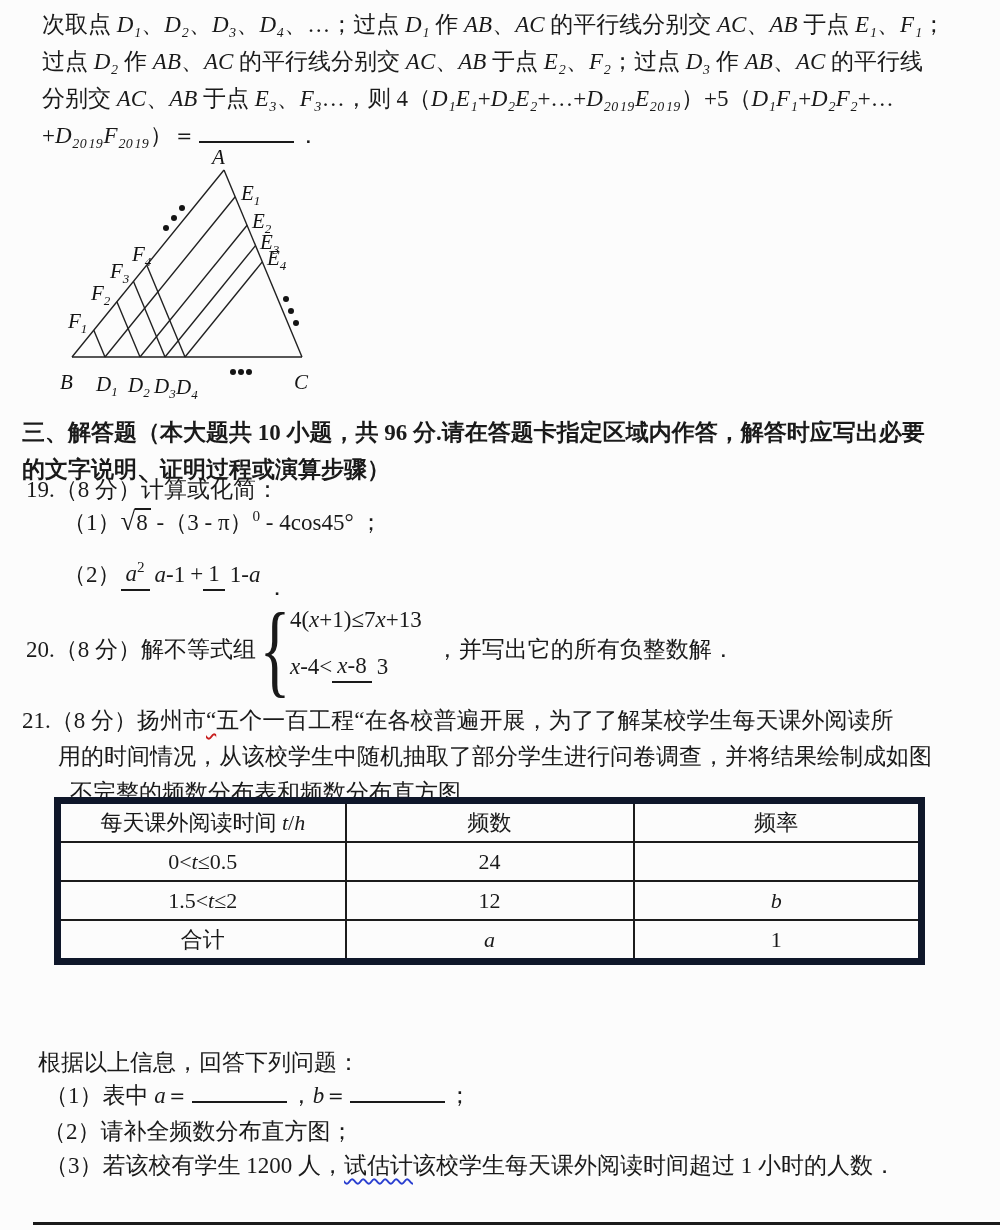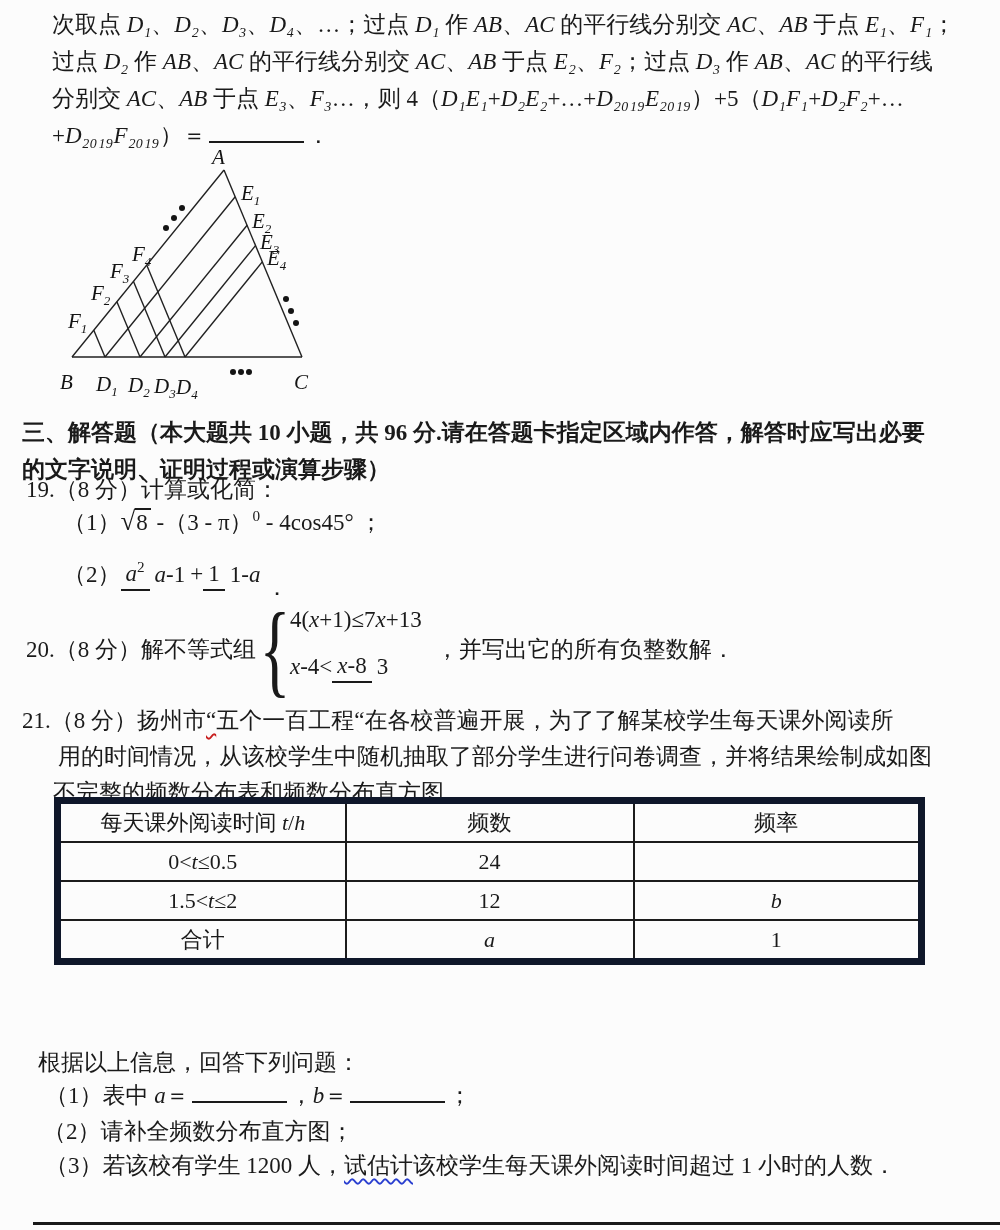--- a/index.html
+++ b/index.html
@@ -28,21 +28,21 @@
   svg text{fill:#141414;font-family:"Liberation Serif","DejaVu Serif",serif;font-style:italic;font-size:21px;}
   svg .vsub{font-size:13px;}
   svg line{stroke:#212121;stroke-width:1.4;}
   .rule{background:#191919;}
 </style>
 </head>
 <body>
 
 <div class="page">
 
-  <div class="abs" style="top:6px;left:52px;">
+  <div class="abs" style="top:6px;left:42px;">
     <div class="line"><span>次取点 </span><span class="m">D₁</span><span>、</span><span class="m">D₂</span><span>、</span><span class="m">D₃</span><span>、</span><span class="m">D₄</span><span>、…；过点 </span><span class="m">D₁</span><span> 作 </span><span class="m">AB</span><span>、</span><span class="m">AC</span><span> 的平行线分别交 </span><span class="m">AC</span><span>、</span><span class="m">AB</span><span> 于点 </span><span class="m">E₁</span><span>、</span><span class="m">F₁</span><span>；</span></div>
     <div class="line"><span>过点 </span><span class="m">D₂</span><span> 作 </span><span class="m">AB</span><span>、</span><span class="m">AC</span><span> 的平行线分别交 </span><span class="m">AC</span><span>、</span><span class="m">AB</span><span> 于点 </span><span class="m">E₂</span><span>、</span><span class="m">F₂</span><span>；过点 </span><span class="m">D₃</span><span> 作 </span><span class="m">AB</span><span>、</span><span class="m">AC</span><span> 的平行线</span></div>
     <div class="line"><span>分别交 </span><span class="m">AC</span><span>、</span><span class="m">AB</span><span> 于点 </span><span class="m">E₃</span><span>、</span><span class="m">F₃</span><span>…，则 4（</span><span class="m">D₁E₁</span><span>+</span><span class="m">D₂E₂</span><span>+…+</span><span class="m">D₂₀₁₉E₂₀₁₉</span><span>）+5（</span><span class="m">D₁F₁</span><span>+</span><span class="m">D₂F₂</span><span>+…</span></div>
     <div class="line"><span>+</span><span class="m">D₂₀₁₉F₂₀₁₉</span><span>）＝</span><span class="blank"></span><span>．</span></div>
   </div>
 
   <svg class="abs" style="top:142px;left:40px;" width="330" height="262" viewBox="0 0 330 262">
     <g>
       <line x1="32" y1="215" x2="184" y2="28"></line>
       <line x1="184" y1="28" x2="262" y2="215"></line>
@@ -125,21 +125,21 @@
           <span class="fden">3</span>
         </span>
       </span>
     </span>
     <span style="margin-left:14px;">，并写出它的所有负整数解．</span>
   </div>
 
   <div class="abs" style="top:703px;left:22px;">
     <div class="line" style="line-height:36px;"><span>21.（8 分）扬州市</span><span class="sq-red">“</span><span>五个一百工程“在各校普遍开展，为了了解某校学生每天课外阅读所</span></div>
     <div class="line" style="line-height:36px;margin-left:36px;"><span>用的时间情况，从该校学生中随机抽取了部分学生进行问卷调查，并将结果绘制成如图</span></div>
-    <div class="line" style="line-height:36px;margin-left:31px;"><span>不完整的频数分布表和频数分布直方图．</span></div>
+    <div class="line" style="line-height:36px;margin-left:48px;"><span>不完整的频数分布表和频数分布直方图．</span></div>
   </div>
 
   <table class="freq abs" style="top:797px;left:54px;">
     <tbody>
       <tr>
         <td><span>每天课外阅读时间 </span><span class="m">t</span><span>/</span><span class="m">h</span></td>
         <td><span>频数</span></td>
         <td><span>频率</span></td>
       </tr>
       <tr>

